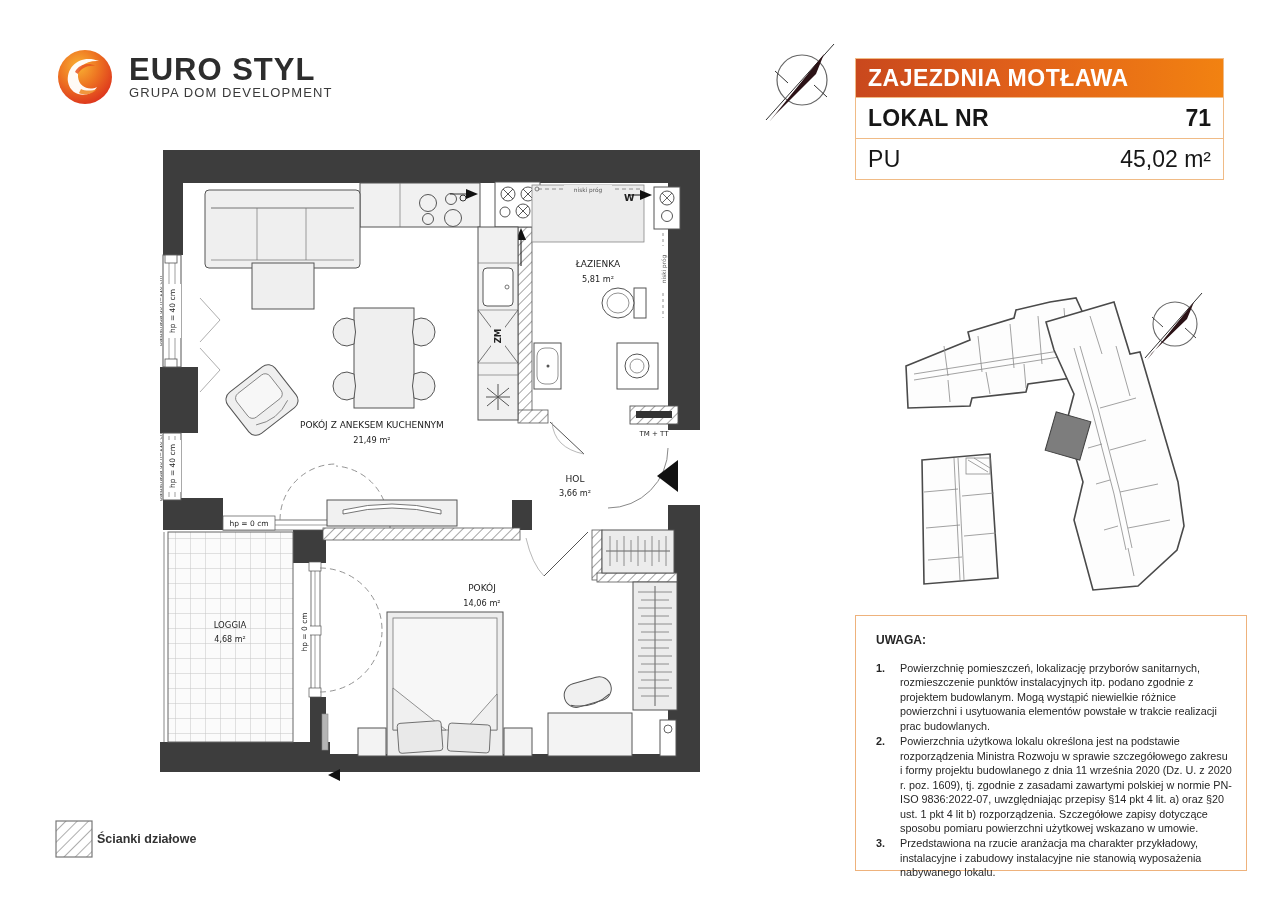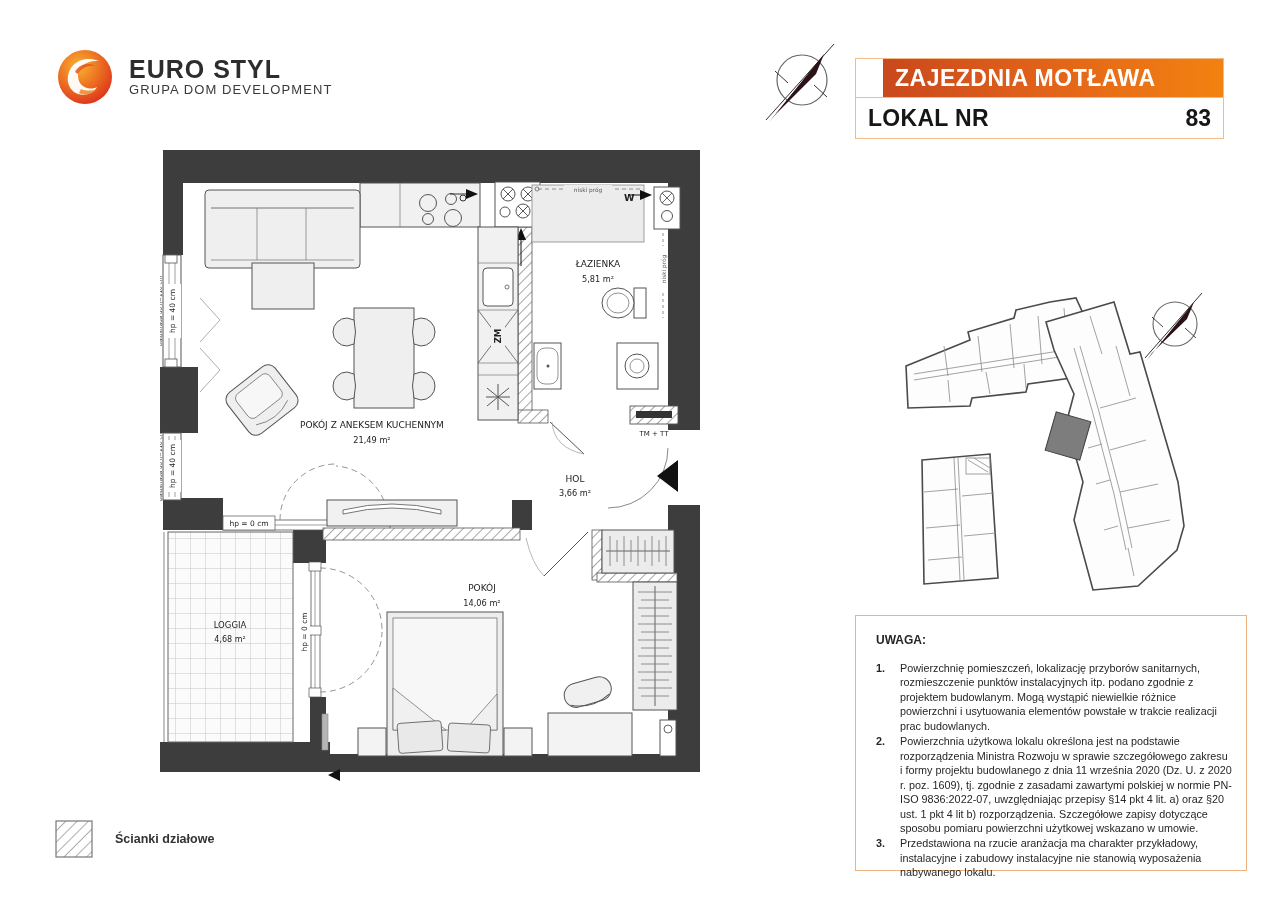--- a/index.html
+++ b/index.html
@@ -1,42 +1,42 @@
 <!DOCTYPE html>
 <html><head>
 <meta charset="utf-8">
 <style>
   html,body{margin:0;padding:0;background:#ffffff;}
   body{width:1280px;height:905px;position:relative;font-family:"Liberation Sans",sans-serif;overflow:hidden;}
   .abs{position:absolute;}
 
   
   .logo{left:55px;top:46px;display:flex;align-items:center;gap:14px;}
-  .logo-text .t1{font-size:25px;font-weight:bold;color:#2d2d2d;letter-spacing:1px;line-height:1;}
+  .logo-text .t1{font-size:31px;font-weight:bold;color:#2d2d2d;letter-spacing:1px;line-height:1;}
   .logo-text .t2{font-size:13px;color:#3a3a3a;letter-spacing:1.1px;margin-top:0;}
 
   
   .info-table{left:855px;top:58px;width:367px;border:1px solid #f0bb86;}
   .info-head{height:38px;background:linear-gradient(90deg,#c9481d,#e1611a 45%,#f28211);color:#fff;
-    font-size:23px;font-weight:bold;display:flex;align-items:center;padding-left:12px;letter-spacing:.5px;margin-left:27px;}
+    font-size:23px;font-weight:bold;display:flex;align-items:center;padding-left:12px;letter-spacing:.5px;}
   .info-row{height:40px;display:flex;align-items:center;justify-content:space-between;
     padding:0 12px;border-top:1px solid #f0bb86;font-size:23px;color:#161616;}
   .info-row .lbl{letter-spacing:.3px;}
   .info-row.bold .lbl,.info-row.bold .val{font-weight:bold;}
 
   
   .notes{left:855px;top:615px;width:392px;height:256px;border:1px solid #eeb27c;box-sizing:border-box;
     padding:17px 14px 10px 20px;color:#262626;}
   .notes .title{font-size:12px;font-weight:bold;margin-bottom:14px;}
   .notes ol{list-style:none;margin:0;padding:0;}
   .notes li{display:flex;gap:10px;font-size:10.8px;line-height:1.34;margin-bottom:1px;}
   .notes li .num{font-weight:bold;min-width:14px;}
 
   
-  .legend{left:55px;top:820px;display:flex;align-items:center;gap:22px;}
+  .legend{left:55px;top:820px;display:flex;align-items:center;gap:4px;}
   .legend .cap{font-size:12.5px;font-weight:600;color:#333;}
 
   svg text{font-family:"DejaVu Sans",sans-serif;}
 </style>
 </head>
 <body>
 
 <div class="abs logo">
   <svg width="60" height="62" viewBox="0 0 60 62">
     <defs>
@@ -64,21 +64,25 @@
     <polygon points="-33,42 22,-26 14,-6 -26,34" fill="#2b1216"></polygon>
     <line x1="-27" y1="-9" x2="-14" y2="3" stroke="#333" stroke-width="1"></line>
     <line x1="12" y1="5" x2="25" y2="17" stroke="#333" stroke-width="1"></line>
   </g>
 </svg>
 
 <div class="abs info-table">
   <div class="info-head">ZAJEZDNIA MOTŁAWA</div>
   <div class="info-row bold">
     <span class="lbl">LOKAL NR</span>
-    <span class="val">83</span>
+    <span class="val">71</span>
+  </div>
+  <div class="info-row">
+    <span class="lbl">PU</span>
+    <span class="val">45,02 m²</span>
   </div>
 </div>
 
 <svg class="abs" style="left:160px;top:148px" width="540" height="642" viewBox="0 0 540 642">
   <defs>
     <pattern id="hatch" patternUnits="userSpaceOnUse" width="7" height="7" patternTransform="rotate(45)">
       <rect width="7" height="7" fill="#ffffff"></rect>
         <line x1="0" y1="0" x2="0" y2="7" stroke="#5a5a5a" stroke-width="1.1"></line>
     </pattern>
     <pattern id="tiles" patternUnits="userSpaceOnUse" width="15" height="15">

